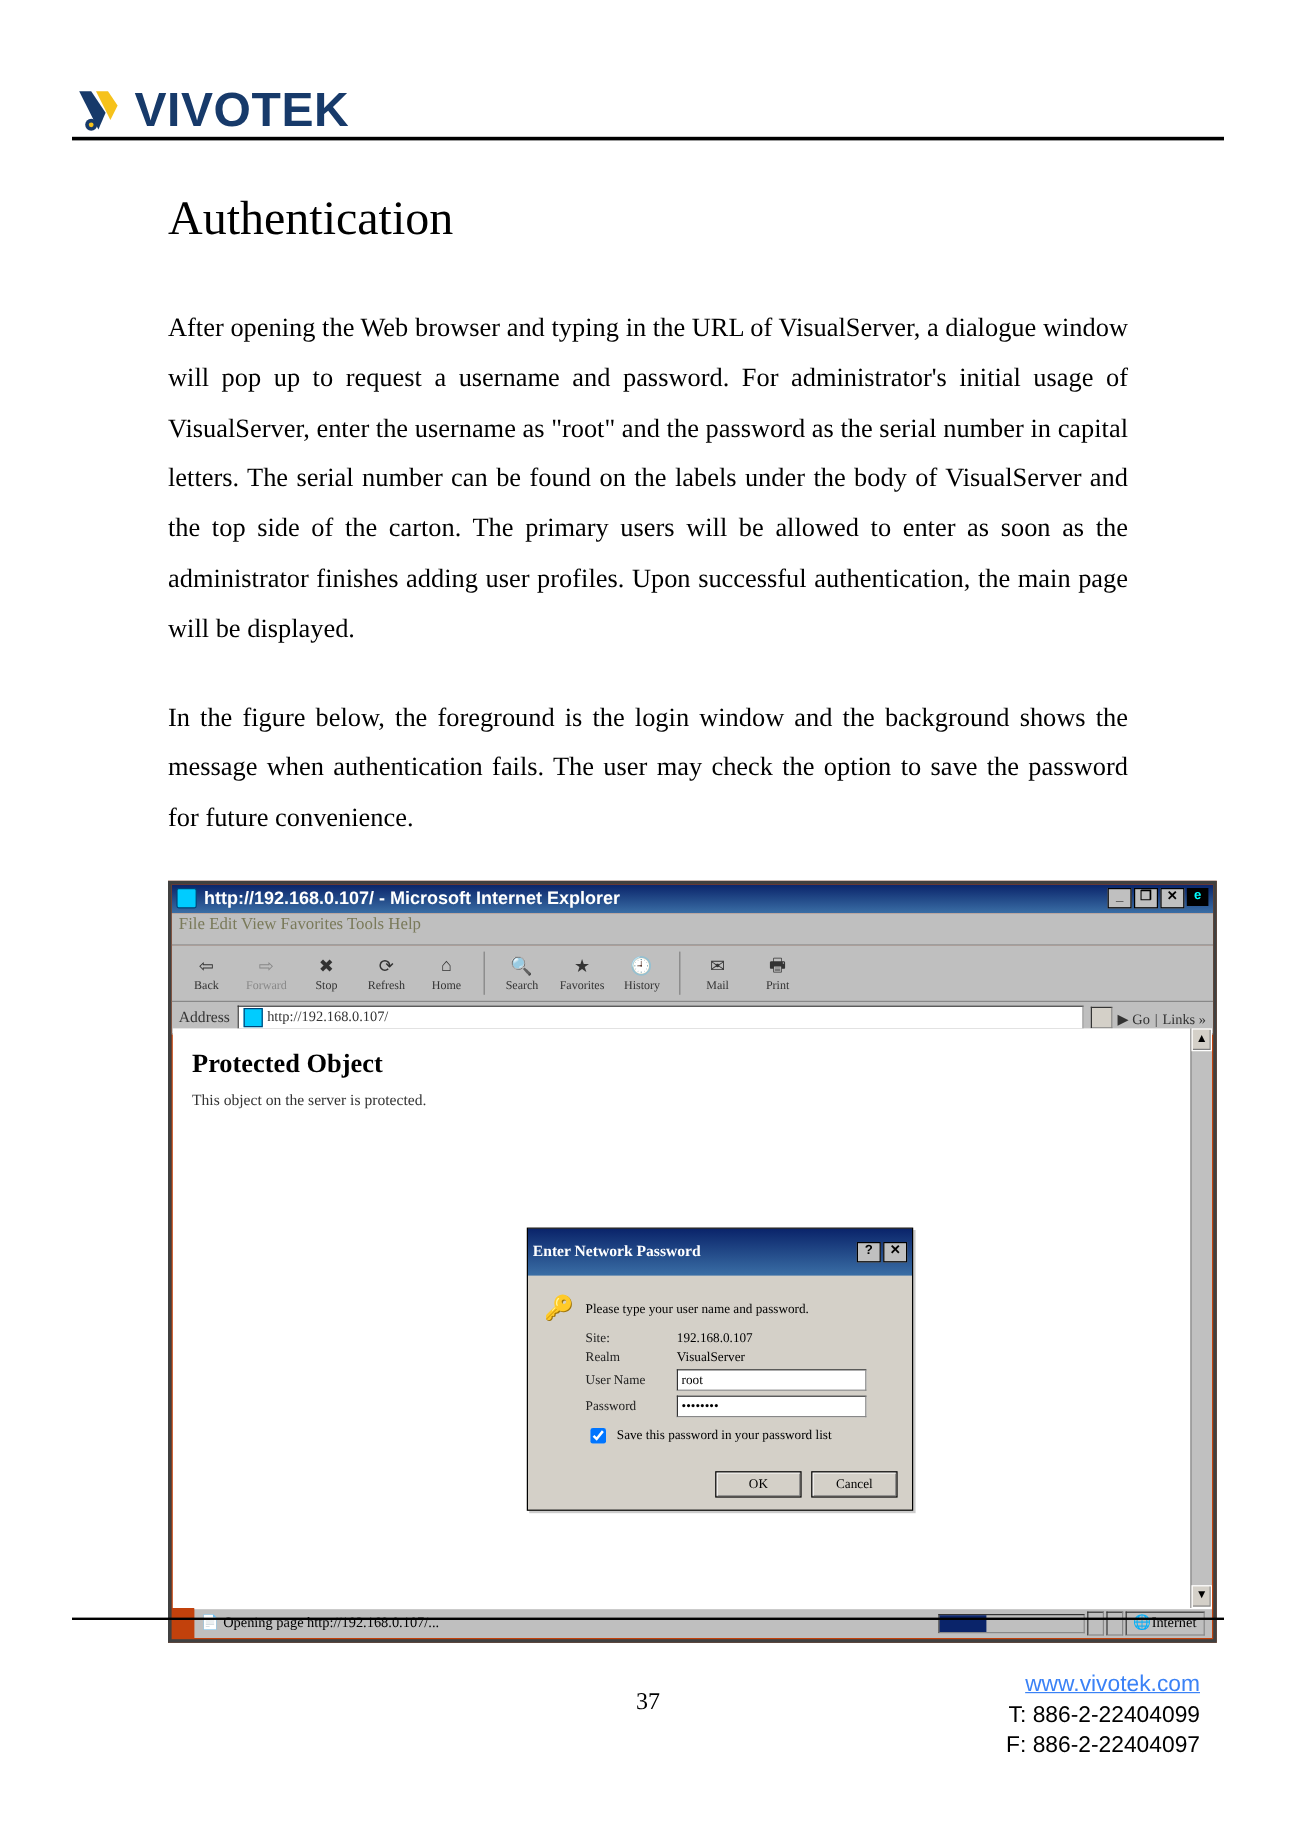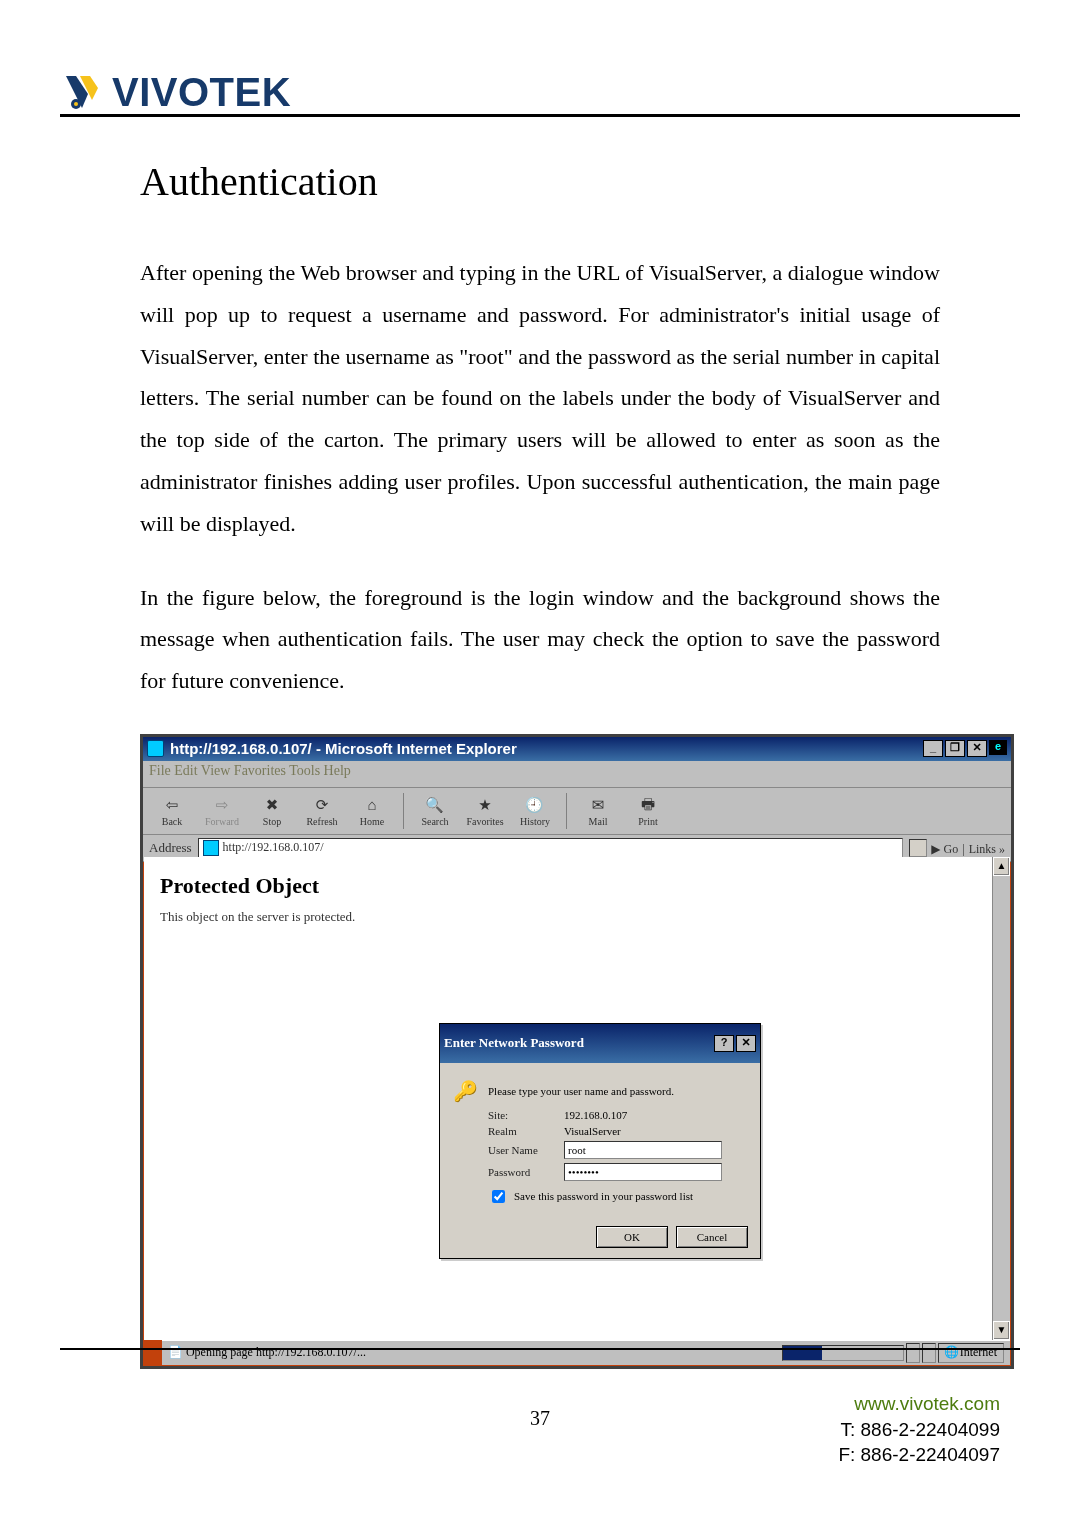--- a/index.html
+++ b/index.html
@@ -4,21 +4,21 @@
 <style>
 html,body{margin:0;padding:0;background:#fff;font-family:"Times New Roman",Times,serif;color:#000}
 .page{width:1080px;height:1528px;position:relative;box-sizing:border-box;padding:70px 60px 40px}
 .logo{display:flex;align-items:center;gap:8px;}
 .logo-mark svg{display:block}
 .logo-text{font:700 40px/1 Arial,Helvetica,sans-serif;color:#173a6a;letter-spacing:0.5px}
 hr.rule{border:none;border-top:3px solid #000;margin:0}
 .body-col{padding:43px 80px 0}
 .h1{font:400 40px/1.1 "Times New Roman",serif;margin:0 0 48px}
 .para{font:400 22px/1.9 "Times New Roman",serif;text-align:justify;margin:0 0 32px}
-a.link{color:#4d7c0f;}
+a.link{color:#3b82f6;text-decoration:underline}
 .shot{width:868px;height:629px;border:3px solid #404040;position:relative;background:#c2410c;margin-left:0;overflow:hidden}
 .ie-titlebar{height:24px;background:linear-gradient(#0a246a,#3a6ea5);color:#fff;display:flex;align-items:center;font:700 15px Tahoma,Arial;padding:0 4px;justify-content:space-between}
 .tb-left{display:flex;align-items:center;gap:6px}
 .tb-ie{width:15px;height:15px;background:#0cf;border:1px solid #047;border-radius:2px}
 .tb-btns{display:flex;gap:2px}
 .tb-btn{width:18px;height:15px;background:#c0c0c0;border:1px solid #000;font:700 11px/13px Arial;text-align:center;color:#000}
 .tb-btn.logo-btn{background:#000;color:#0ff;border:none}
 .ie-menu{height:22px;background:#bfbfbf;border-bottom:1px solid #888;color:#7a7a5a;font:400 14px Tahoma;padding:2px 6px}
 .ie-tool{height:46px;background:#bfbfbf;border-bottom:1px solid #888;display:flex;align-items:center;gap:4px;padding:0 6px}
 .tbtn{display:flex;flex-direction:column;align-items:center;font:400 10px Tahoma;color:#333;width:46px}

